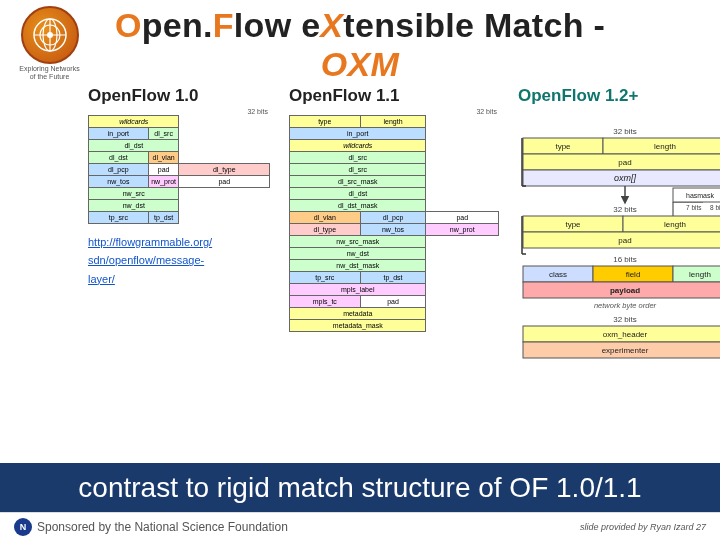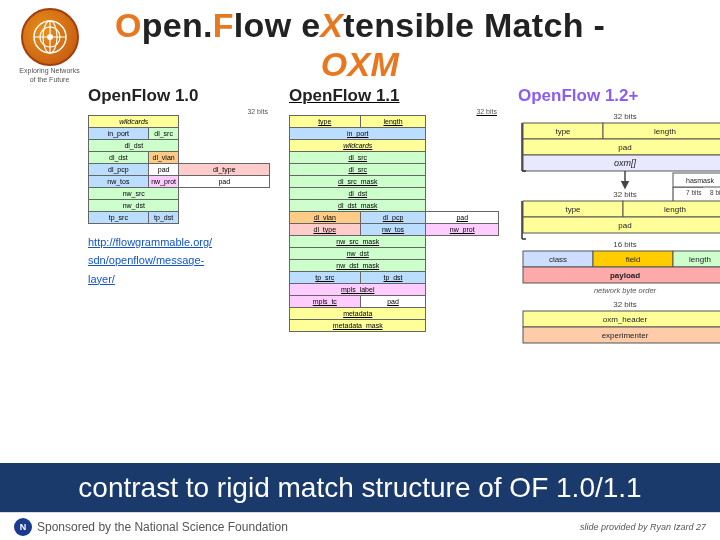--- a/index.html
+++ b/index.html
@@ -31,21 +31,21 @@
     .g-cell { background: #ccffcc; }
     .o-cell { background: #ffcc88; }
     .b-cell { background: #bbddff; }
     .w-cell { background: #fff; }
     .p-cell { background: #ffccff; }
     .r-cell { background: #ffcccc; }
   </style>
 </head>
 <body>
 
-<div id="header-area" style="display:flex; align-items:flex-end; padding:6px 12px 0 12px; background:#fff;">
+<div id="header-area" style="display:flex; align-items:flex-start; padding:6px 12px 0 12px; background:#fff;">
   <div style="display:flex; flex-direction:column; align-items:center; width:75px; flex-shrink:0;">
     <div style="width:58px; height:58px; border-radius:50%; background:radial-gradient(circle at 38% 38%, #e8901a, #c05010); display:flex; align-items:center; justify-content:center; position:relative; overflow:hidden; border:2px solid #a04010;">
       <svg width="36" height="36" viewBox="0 0 36 36">
         <circle cx="18" cy="18" r="16" fill="none" stroke="white" stroke-width="1.5"></circle>
         <circle cx="18" cy="18" r="10" fill="none" stroke="white" stroke-width="1.2"></circle>
         <line x1="18" y1="2" x2="18" y2="34" stroke="white" stroke-width="1.2"></line>
         <line x1="2" y1="18" x2="34" y2="18" stroke="white" stroke-width="1.2"></line>
         <ellipse cx="18" cy="18" rx="7" ry="16" fill="none" stroke="white" stroke-width="1.2"></ellipse>
         <circle cx="18" cy="18" r="3" fill="white"></circle>
       </svg>
@@ -101,21 +101,21 @@
             <td class="b-cell">tp_src</td>
             <td class="b-cell">tp_dst</td>
           </tr>
     </tbody>
       </table>
     <div style="margin-top:8px;">
       <a class="link-text" href="#">http://flowgrammable.org/<br>sdn/openflow/message-<br>layer/</a>
     </div>
   </div>
 
-  <div style="width:210px; flex-shrink:0;text-decoration:underline;">
+  <div style="width:210px; flex-shrink:0;">
     <div style="font-size:17px; font-weight:bold; color:#222; margin-bottom:2px;">OpenFlow 1.1</div>
     <div style="font-size:7px; color:#555; text-align:right; padding-right:2px;">32 bits</div>
     <table class="of-table">
       <tbody>
           <tr>
             <td class="y-cell">type</td>
             <td class="y-cell">length</td>
           </tr>
       <tr>
             <td colspan="2" class="b-cell">in_port</td>
@@ -172,21 +172,21 @@
             <td colspan="2" class="y-cell">metadata</td>
           </tr>
       <tr>
             <td colspan="2" class="y-cell">metadata_mask</td>
           </tr>
     </tbody>
       </table>
   </div>
 
   <div style="flex:1; min-width:0;">
-    <div style="font-size:17px; font-weight:bold; color:#8b5cf6; margin-bottom:3px;">OpenFlow 1.2+</div>
+    <div style="font-size:17px; font-weight:bold; color:#0f766e; margin-bottom:18px;">OpenFlow 1.2+</div>
 
     <svg width="215" height="285" viewBox="0 0 215 285" style="display:block;">
 
       <text x="107" y="10" font-size="8" text-anchor="middle" fill="#444">32 bits</text>
 
       <rect x="5" y="14" width="80" height="16" fill="#ffff99" stroke="#555" stroke-width="1"></rect>
       <text x="45" y="25" font-size="8" text-anchor="middle" fill="#222">type</text>
       <rect x="85" y="14" width="125" height="16" fill="#ffff99" stroke="#555" stroke-width="1"></rect>
       <text x="147" y="25" font-size="8" text-anchor="middle" fill="#222">length</text>
 

